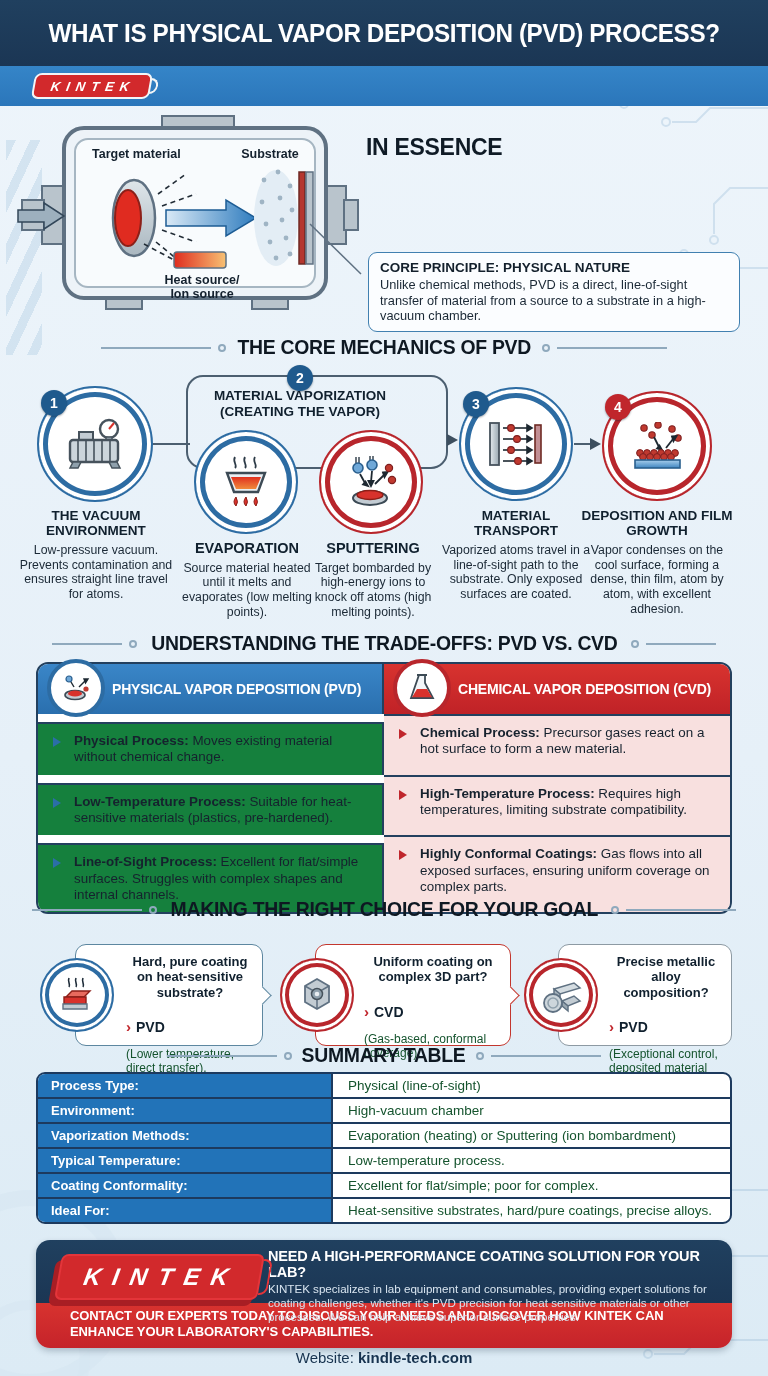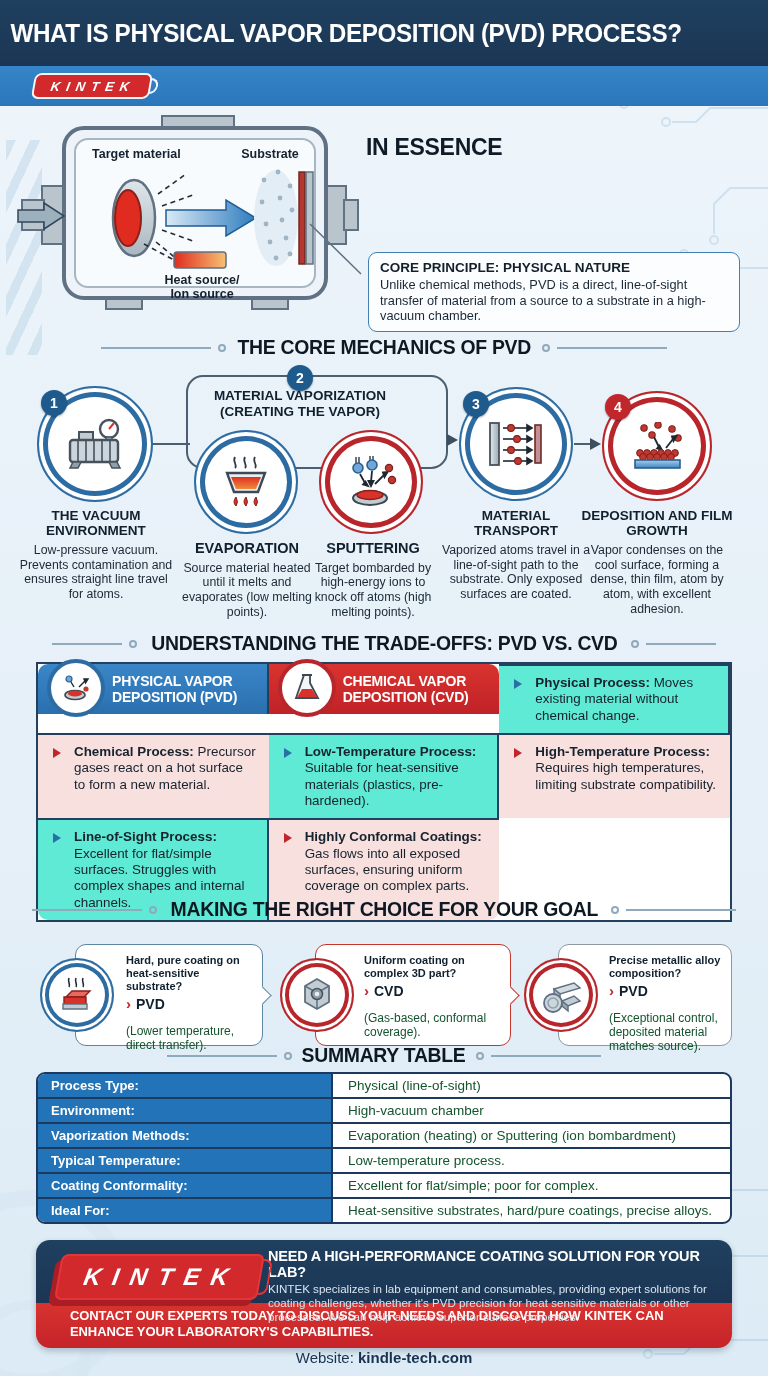--- a/index.html
+++ b/index.html
@@ -10,21 +10,21 @@
     background:linear-gradient(180deg,#eef5fb 0%,#e6f0f8 55%,#dcebf5 100%);
     color:#16222e;
   }
   
   .hatch { position:absolute; left:6px; top:140px; width:36px; height:215px; opacity:.6;
     background:repeating-linear-gradient(115deg,#c3d9ea 0 9px,transparent 9px 22px); }
   .deco-svg { position:absolute; pointer-events:none; }
   .big-ring { position:absolute; border-radius:50%; border:16px solid #d5e5f1; opacity:.55; }
   
   .title-bar { position:absolute; left:0; top:0; width:768px; height:66px;
-    background:linear-gradient(180deg,#20405f,#1b3654); display:flex; align-items:center; }
+    background:linear-gradient(180deg,#20405f,#1b3654); display:flex; align-items:center; justify-content:center; }
   .title-bar h1 { color:#fff; font-size:25px; font-weight:800; letter-spacing:-.4px; transform:scaleX(.97); white-space:nowrap; }
   .brand-band { position:absolute; left:0; top:66px; width:768px; height:40px;
     background:linear-gradient(180deg,#3585c8,#2b76ba); }
   .kintek { position:absolute; background:#d2292c; color:#fff; font-weight:800; font-style:italic;
     transform:skewX(-10deg); border:2px solid #f2f5f7; border-radius:7px; display:flex; align-items:center; justify-content:center; }
   .kintek.small { left:33px; top:73px; height:26px; padding:0 14px 0 16px; font-size:13px; letter-spacing:6px; }
   .kintek.big { left:22px; top:14px; height:46px; padding:0 20px 0 24px; font-size:24px; letter-spacing:11px;
     border-color:#e4353a; box-shadow:-5px 6px 0 #a81e24; }
   .kintek::after { content:""; position:absolute; right:-9px; top:3px; bottom:3px; width:7px;
     border:2px solid currentColor; border-left:none; border-radius:0 8px 8px 0; color:#f2f5f7; }
@@ -49,42 +49,42 @@
   .ring.red  { border:2px solid #b8262c; box-shadow:inset 0 0 0 4px #fff, inset 0 0 0 9px #b8262c; }
   .badge { position:absolute; width:26px; height:26px; border-radius:50%; color:#fff; font-size:14px; font-weight:800;
     display:flex; align-items:center; justify-content:center; box-shadow:0 1px 2px rgba(10,25,40,.4); z-index:5; }
   .badge.navy { background:#1f5a8d; } .badge.red { background:#c0262c; }
   .mech-col { position:absolute; text-align:center; }
   .mech-col h4 { font-size:13.5px; font-weight:800; line-height:1.14; color:#10202e; margin-bottom:4px; }
   .mech-col p { font-size:12.3px; line-height:1.2; color:#1b2936; }
   .vap-title { position:absolute; left:176px; top:388px; width:248px; text-align:center; z-index:3; }
   .vap-title h4 { font-size:13.5px; font-weight:800; line-height:1.2; color:#10202e; }
   
-  .vs-table { position:absolute; left:36px; top:662px; width:696px; display:grid; grid-template-columns:1fr 1fr 1fr;
-    border:2px solid #23405e; border-radius:0; background:#fff; }
+  .vs-table { position:absolute; left:36px; top:662px; width:696px; display:grid; grid-template-columns:1fr 1fr;
+    border:2px solid #23405e; border-radius:12px; background:#fff; }
   .vs-th { position:relative; height:50px; display:flex; align-items:center; padding-left:74px; color:#fff;
     font-size:14px; font-weight:800; letter-spacing:-.2px; }
   .vs-th.pvd { background:linear-gradient(180deg,#3a86c8,#2a6fae); border-radius:10px 0 0 0; border-right:2px solid #23405e; }
   .vs-th.cvd { background:linear-gradient(180deg,#d8332f,#c02227); border-radius:0 10px 0 0; }
   .vs-icon { position:absolute; left:9px; top:-5px; width:58px; height:58px; border-radius:50%; background:#fff;
     display:flex; align-items:center; justify-content:center; z-index:4; }
   .vs-icon.blue { border:4px solid #2d6ca3; } .vs-icon.red { border:4px solid #b8262c; }
   .vs-cell { position:relative; padding:9px 12px 9px 36px; font-size:13.4px; line-height:1.22; color:#16222e;
     border-top:2px solid #23405e; }
-  .vs-cell.l { background:#5eead4; border-right:2px solid #23405e; }
+  .vs-cell.l { background:#15803d; border-right:2px solid #23405e;margin-top:8px; }
   .vs-cell.r { background:#f8e0df; }
   .vs-cell.bl { border-radius:0 0 0 10px; } .vs-cell.br { border-radius:0 0 10px 0; }
   .tri { position:absolute; left:15px; top:13px; width:0; height:0; border-style:solid;
     border-width:5px 0 5px 8px; border-color:transparent transparent transparent #2b6ea8; }
   .tri.red { border-left-color:#c0262c; }
   .lead { font-weight:800; }
   
   .bubble { position:absolute; top:944px; height:102px; background:#fff; border-radius:11px; }
   .bubble .txt { padding:9px 8px 0 0; }
-  .bubble h5 { font-size:11px; font-weight:800; line-height:1.18; color:#10202e; margin-bottom:3px; }
+  .bubble h5 { font-size:13px; font-weight:800; line-height:1.18; color:#10202e; margin-bottom:19px;text-align:center; }
   .ans { display:flex; align-items:baseline; gap:5px; }
   .chev { color:#c0262c; font-size:15px; font-weight:800; line-height:1; }
   .ans b { font-size:14px; font-weight:800; color:#10202e; }
   .bubble .detail { font-size:12px; line-height:1.18; color:#14532d;margin-top:12px; }
   .tail { position:absolute; right:-7px; top:44px; width:13px; height:13px; background:#fff; transform:rotate(45deg); }
   .choice-icon { position:absolute; top:958px; width:74px; height:74px; z-index:4; }
   .ring.thin.blue { box-shadow:inset 0 0 0 3px #fff, inset 0 0 0 7px #2d6ca3; }
   .ring.thin.red  { box-shadow:inset 0 0 0 3px #fff, inset 0 0 0 7px #b8262c; }
   
   .sum-table { position:absolute; left:36px; top:1072px; width:696px; border:2px solid #1d3a5e; border-radius:9px;

